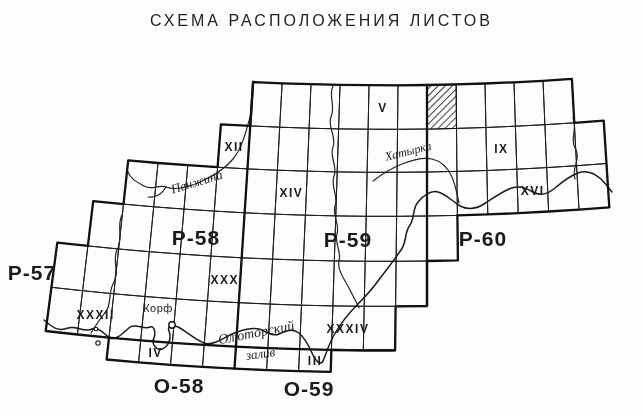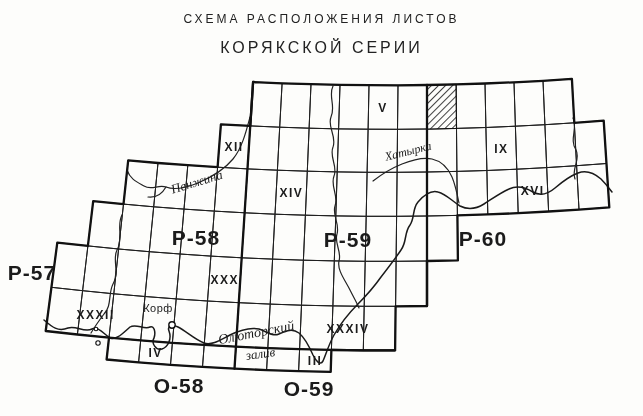--- a/index.html
+++ b/index.html
@@ -1,39 +1,38 @@
 <!DOCTYPE html>
 <html><head>
 <meta charset="utf-8">
 <style>
   html,body{margin:0;padding:0;background:#ffffff;}
   .page{position:relative;width:643px;height:416px;background:#fdfdfb;overflow:hidden;
         font-family:"Liberation Sans",sans-serif;color:#1b1b1b;}
   .title{position:absolute;left:0;width:643px;text-align:center;color:#222;}
-  .title-1{top:12px;font-size:12px;letter-spacing:3px;font-weight:500;}
+  .title-1{top:12px;font-size:16px;letter-spacing:3px;font-weight:500;}
   .title-2{top:39px;font-size:16px;letter-spacing:3px;font-weight:500;}
   svg{position:absolute;left:0;top:0;}
   svg text{fill:#1b1b1b;}
   .cell{fill:none;stroke:#1f1f1f;stroke-width:1;}
   .thick{fill:none;stroke:#111;stroke-width:2.3;stroke-linejoin:round;stroke-linecap:round;}
   .river{fill:none;stroke:#222;stroke-width:1.2;stroke-linecap:round;}
   .coast{fill:none;stroke:#1a1a1a;stroke-width:1.5;stroke-linecap:round;}
   .sheet-num{font-size:12px;font-weight:700;letter-spacing:1.5px;text-anchor:middle;}
   .million{font-size:21px;font-weight:700;letter-spacing:1px;text-anchor:middle;}
   .geo{font-family:"Liberation Serif",serif;font-style:italic;text-anchor:middle;}
   .town{font-size:11px;font-weight:500;text-anchor:middle;letter-spacing:0.5px;}
   .marker{fill:#fff;stroke:#111;stroke-width:1.4;}
   .island{fill:#fff;stroke:#111;stroke-width:1.1;}
 </style>
 </head>
 <body>
 
 <div class="page">
   <div class="title title-1">СХЕМА РАСПОЛОЖЕНИЯ ЛИСТОВ</div>
-  <div class="title title-2">КОРЯКСКОЙ СЕРИИ</div>
 
   <svg id="map" width="643" height="416" viewBox="0 0 643 416">
     <defs>
       <pattern id="hatch" width="5" height="5" patternUnits="userSpaceOnUse" patternTransform="rotate(45)">
         <rect width="5" height="5" fill="#fdfdfb"></rect>
         <line x1="0" y1="0" x2="0" y2="5" stroke="#111" stroke-width="1.6"></line>
       </pattern>
     </defs>
     <g id="g-cells">
         <path d="M253.1,82.0 L282.1,83.3 L279.7,127.2 L250.3,125.9 Z" class="cell"></path>

